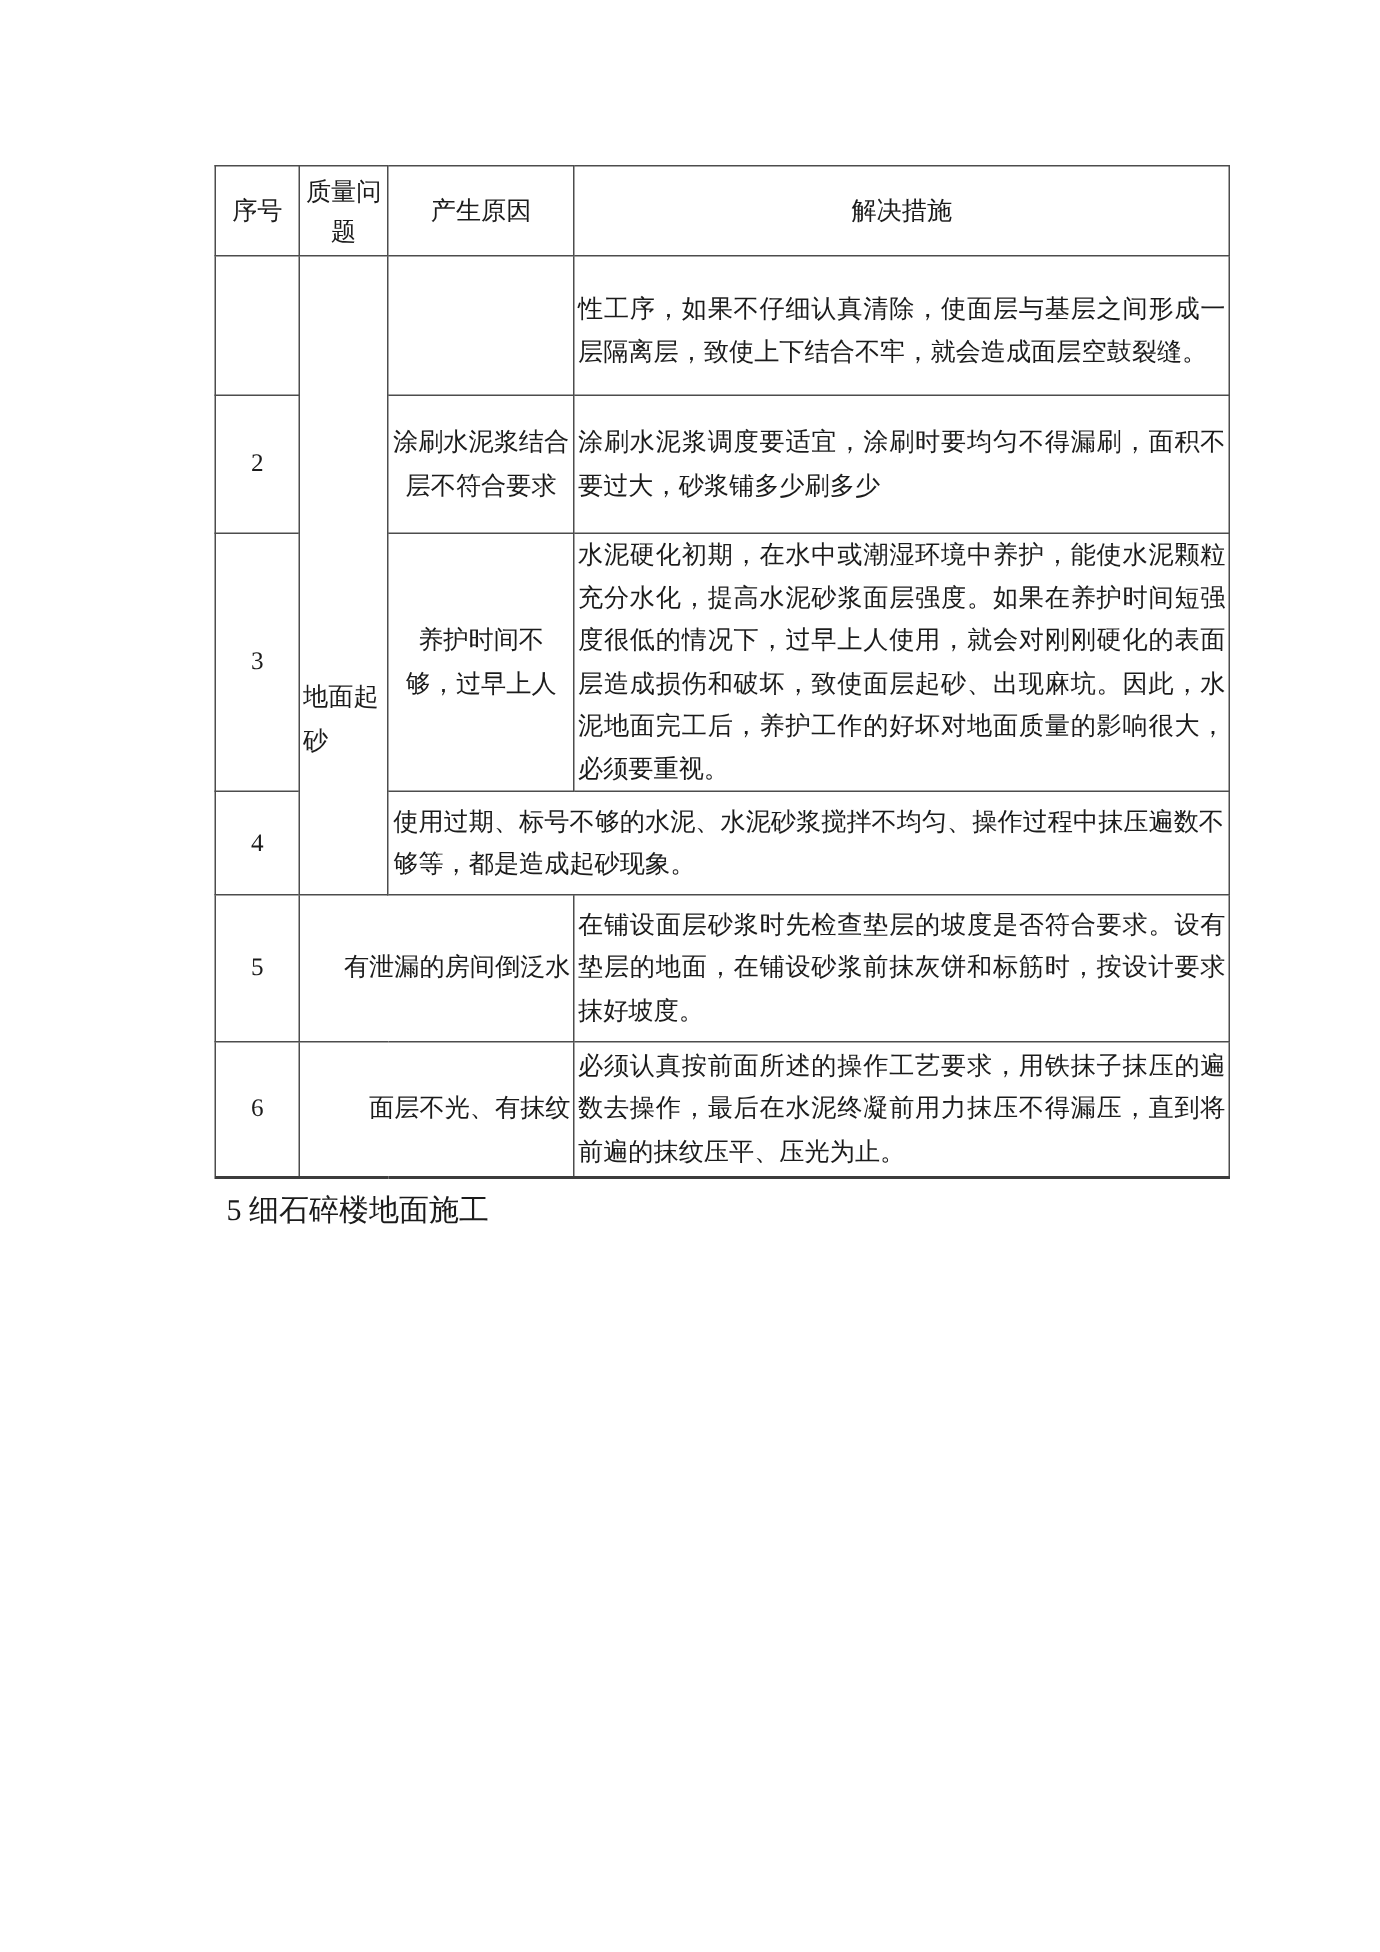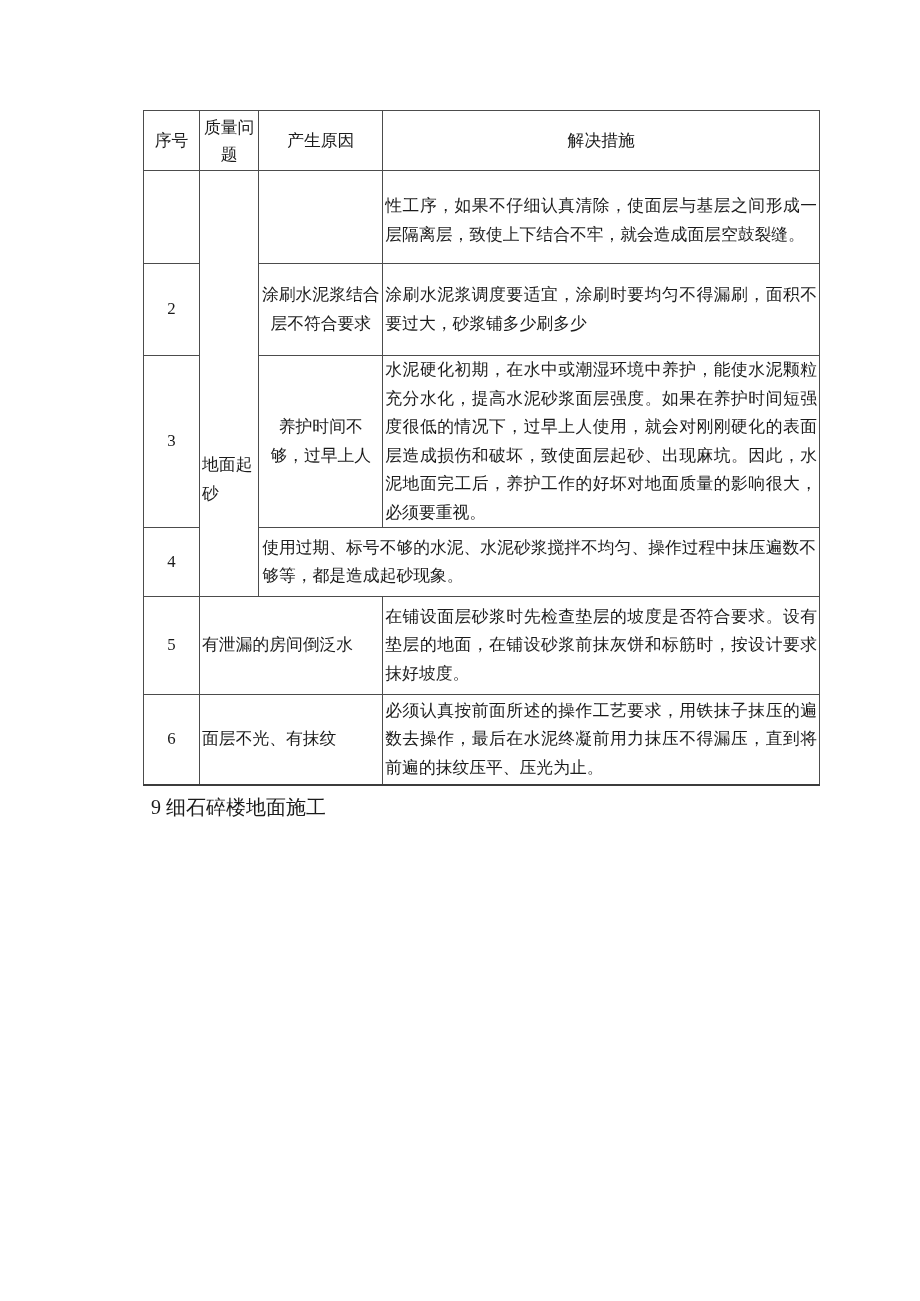--- a/index.html
+++ b/index.html
@@ -30,21 +30,21 @@
   td.seq{text-align:center;}
   td.probgroup{
     vertical-align:bottom;
     padding-bottom:88px;
   }
   td.cause{text-align:center;padding:0 1px;}
   .prewrap{white-space:pre-line;}
   td.sol{text-align:justify;}
   td.vbottom{vertical-align:bottom;padding-bottom:14px;}
   td.merged4{text-align:justify;padding:0 3px;}
-  td.probcause{text-align:left;}
+  td.probcause{text-align:right;}
   
   .bodytext{
     position:absolute;left:103px;top:789px;width:734px;
     font-size:20px;line-height:37.5px;
   }
   .bodytext p{
     margin:0;
     text-indent:48px;
     text-align:justify;
   }
@@ -102,16 +102,16 @@
 
       <tr style="height:90px">
         <td class="seq">6</td>
         <td class="probcause" colspan="2">面层不光、有抹纹</td>
         <td class="sol">必须认真按前面所述的操作工艺要求，用铁抹子抹压的遍数去操作，最后在水泥终凝前用力抹压不得漏压，直到将前遍的抹纹压平、压光为止。</td>
       </tr>
     </tbody>
   </table>
 
   <div class="bodytext">
-    <p>9 细石碎楼地面施工</p>
+    <p>5 细石碎楼地面施工</p>
   </div>
 
 </div>
 
 </body></html>

